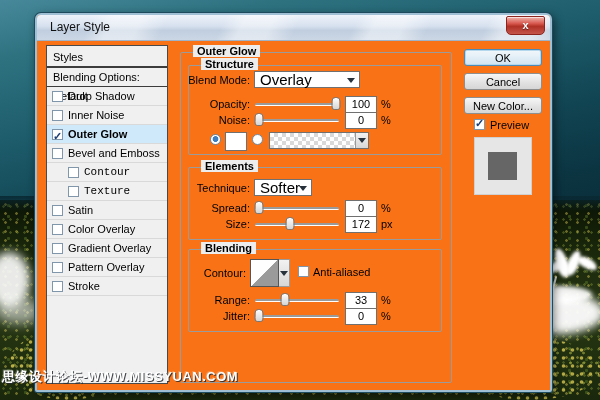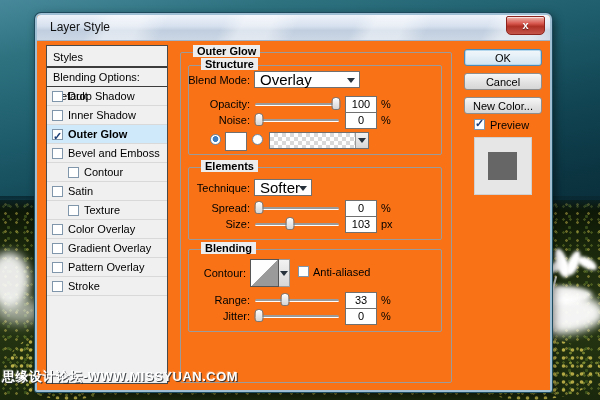--- a/index.html
+++ b/index.html
@@ -51,21 +51,21 @@
     background:linear-gradient(to bottom,#f0b6ae 0%,#d6544a 40%,#b03126 55%,#c4554a 100%);
     box-shadow:inset 0 1px 0 rgba(255,255,255,.6);}
   .close-btn span{display:block;text-align:center;color:#fff;font-weight:bold;font-size:11px;line-height:16px;text-shadow:0 1px 1px rgba(0,0,0,.5);}
 
   
   .listbox{position:absolute;left:9px;top:30px;width:120px;height:337px;background:#f0f0f0;border:1px solid #4a4a4a;}
   .lrow{position:relative;font-size:11px;color:#000;box-sizing:border-box;}
   .lrow.hdr{height:22px;line-height:22px;padding-left:6px;border-bottom:2px solid #3c3c3c;}
   .lrow.blend{height:19px;line-height:19px;padding-left:6px;border-bottom:1px solid #3c3c3c;}
   .lrow.item{height:19px;line-height:18px;border-bottom:1px solid #d9d9d9;display:flex;align-items:center;padding-left:5px;}
-  .lrow.item.indent{padding-left:21px;}
+  .lrow.item.indent{padding-left:21px;font-family:Liberation Mono, monospace;}
   .lrow.item.selected{background:#cfe9fb;font-weight:bold;}
   .cb{display:inline-block;width:11px;height:11px;background:#fff;border:1px solid #8096aa;box-sizing:border-box;position:relative;flex:0 0 auto;}
   .cb.on::after{content:"✓";position:absolute;left:0px;top:-3px;font-size:11px;font-weight:bold;color:#1c3f77;}
   .lrow.item .lbl{margin-left:5px;white-space:nowrap;}
 
   
   .gbox{position:absolute;border:1px solid #9b9b9b;border-radius:2px;}
   .gbox>.gtitle{position:absolute;top:-8px;left:12px;background:#ededed;padding:0 4px;font-size:11px;font-weight:bold;color:#000;white-space:nowrap;}
   .box-outer{left:143px;top:37px;width:270px;height:329px;}
   .box-structure{left:151px;top:50px;width:252px;height:88px;}
@@ -137,41 +137,41 @@
     <div class="listbox">
       <div class="lrow hdr">Styles</div>
       <div class="lrow blend">Blending Options: Default</div>
       <div id="style-items">
           <div class="lrow item">
             <span class="cb"></span>
             <span class="lbl">Drop Shadow</span>
           </div>
           <div class="lrow item">
             <span class="cb"></span>
-            <span class="lbl">Inner Shadow</span>
+            <span class="lbl">Inner Noise</span>
           </div>
           <div class="lrow item selected">
             <span class="cb on"></span>
             <span class="lbl">Outer Glow</span>
           </div>
           <div class="lrow item">
             <span class="cb"></span>
             <span class="lbl">Bevel and Emboss</span>
           </div>
           <div class="lrow item indent">
             <span class="cb"></span>
             <span class="lbl">Contour</span>
           </div>
+          <div class="lrow item indent">
+            <span class="cb"></span>
+            <span class="lbl">Texture</span>
+          </div>
           <div class="lrow item">
             <span class="cb"></span>
             <span class="lbl">Satin</span>
-          </div>
-          <div class="lrow item indent">
-            <span class="cb"></span>
-            <span class="lbl">Texture</span>
           </div>
           <div class="lrow item">
             <span class="cb"></span>
             <span class="lbl">Color Overlay</span>
           </div>
           <div class="lrow item">
             <span class="cb"></span>
             <span class="lbl">Gradient Overlay</span>
           </div>
           <div class="lrow item">
@@ -231,21 +231,21 @@
       <div class="track"></div>
         <div class="thumb" style="left: 5%;"></div>
     </div>
     <div class="vbox" style="left:308px;top:185px;">0</div>
     <span class="unit" style="left:344px;top:187px;">%</span>
     <span class="flabel" style="left:143px;top:203px;">Size:</span>
     <div class="slider" style="left:218px;top:202px;width:84px;">
       <div class="track"></div>
         <div class="thumb" style="left: 42%;"></div>
     </div>
-    <div class="vbox" style="left:308px;top:201px;">103</div>
+    <div class="vbox" style="left:308px;top:201px;">172</div>
     <span class="unit" style="left:344px;top:203px;">px</span>
 
     <div class="gbox box-quality">
       <span class="gtitle">Blending</span>
     </div>
     <span class="flabel" style="left:139px;top:252px;">Contour:</span>
     <div class="contour-thumb" style="left:213px;top:244px;"></div>
     <div class="contour-dd" style="left:242px;top:244px;"></div>
     <span class="cb" style="position:absolute;left:261px;top:251px;"></span>
     <span class="unit" style="left:276px;top:251px;">Anti-aliased</span>

